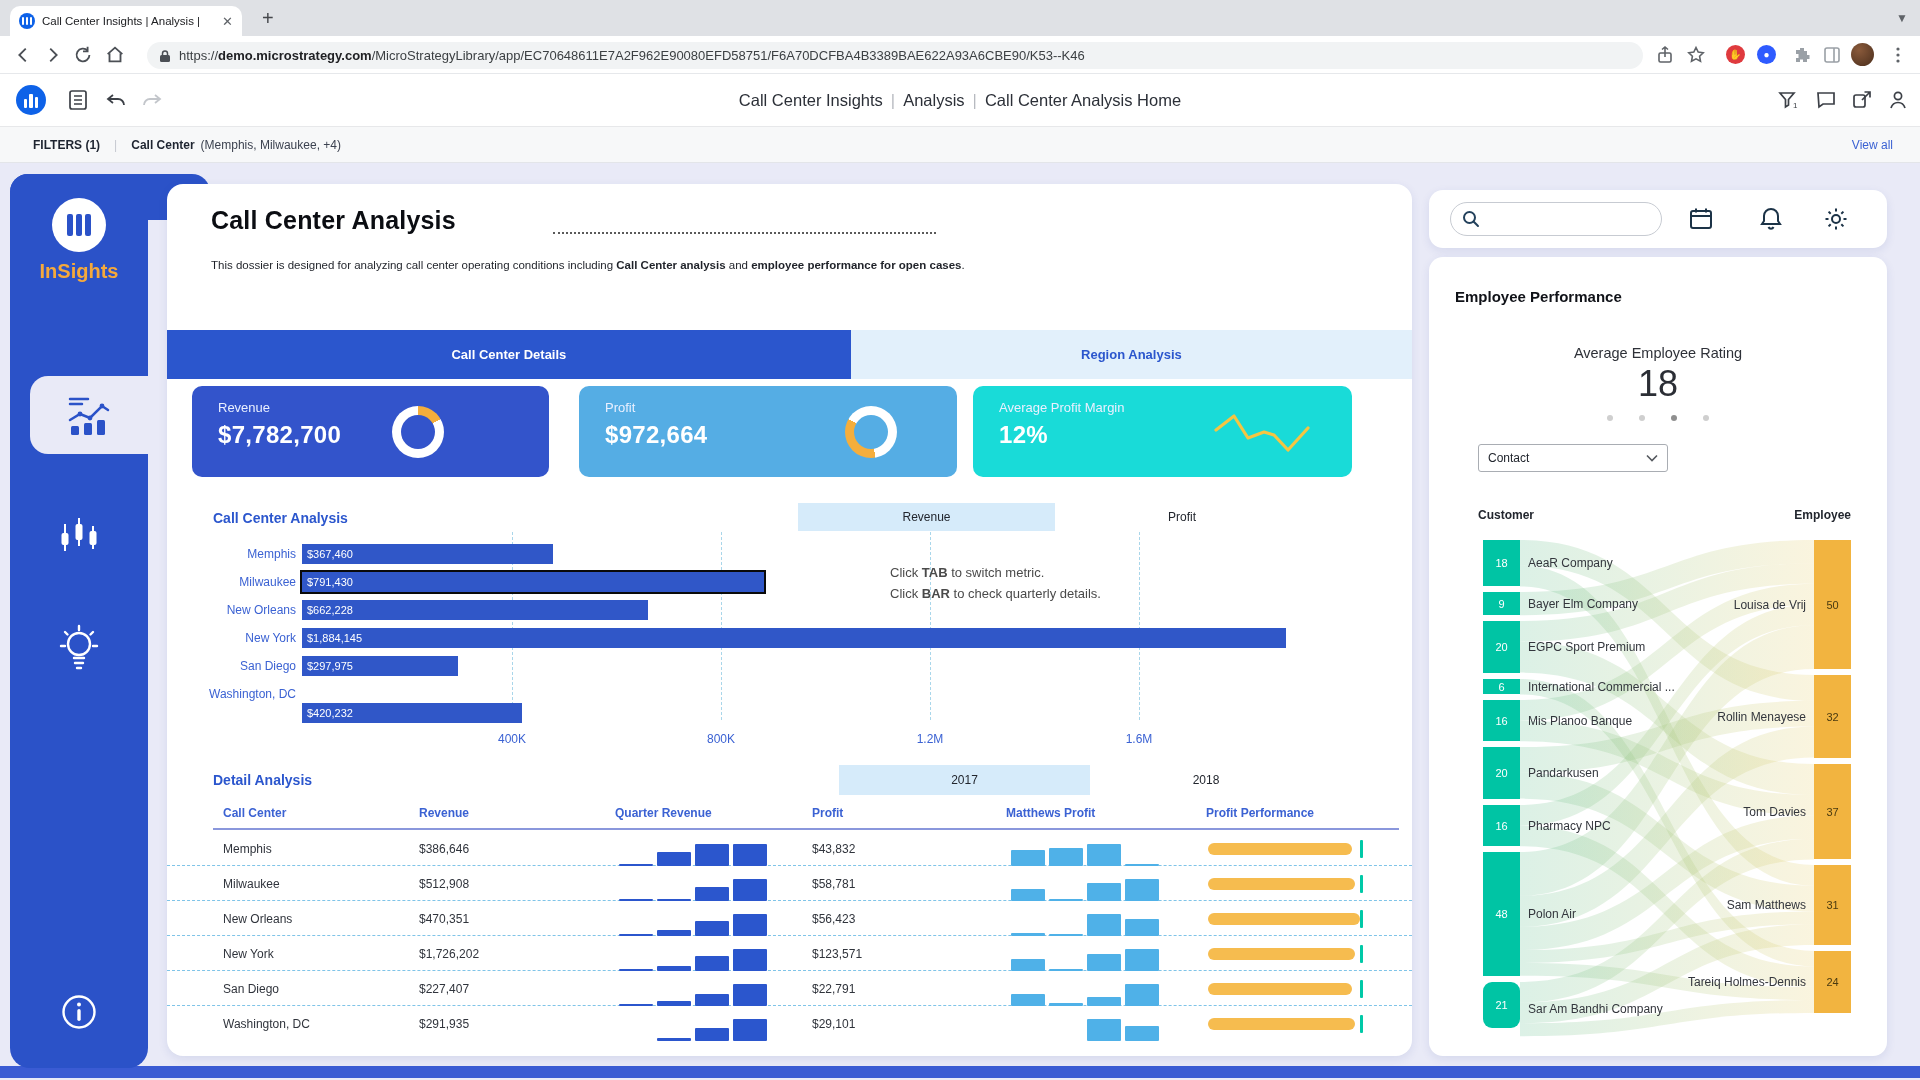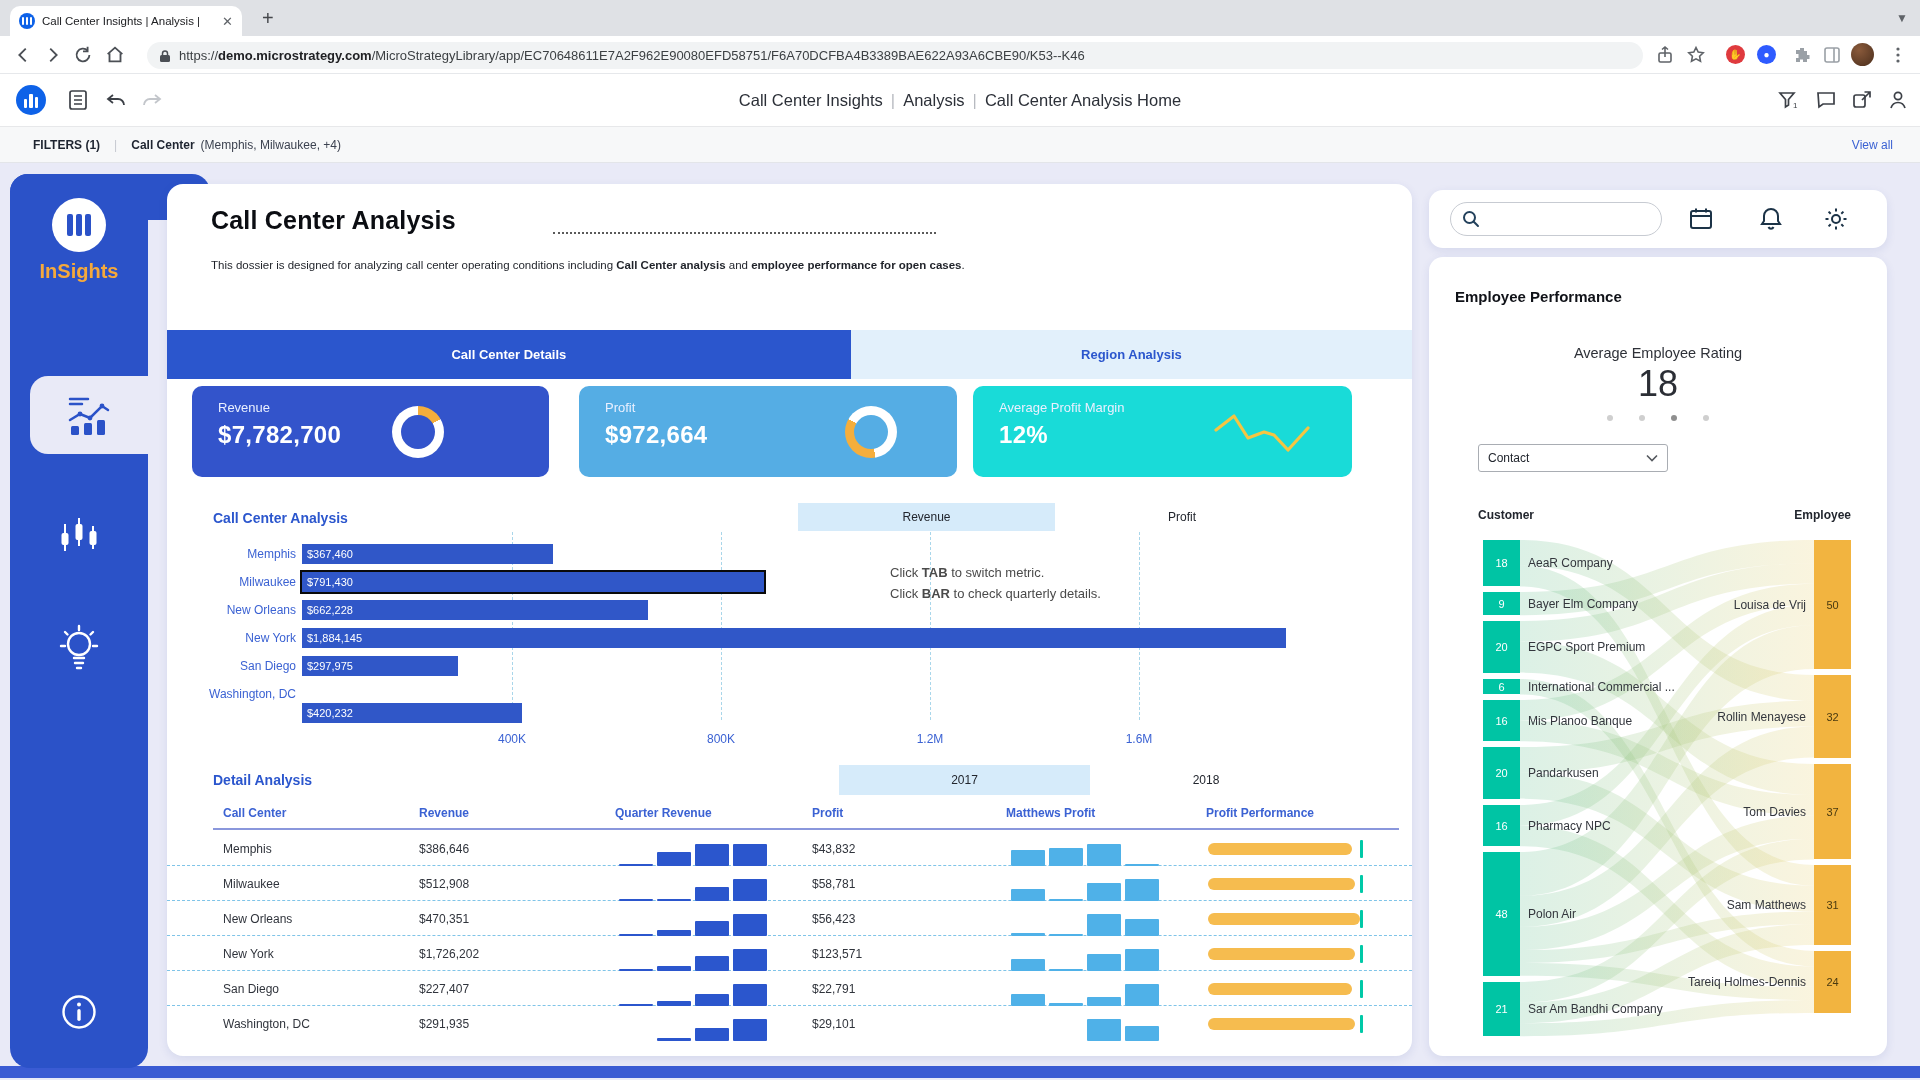--- a/index.html
+++ b/index.html
@@ -626,21 +626,21 @@
         <div class="snode left" style="top: 422px; height: 15px;">6</div>
         <div class="slabel left" style="top: 422.5px;">International Commercial ...</div>
         <div class="snode left" style="top: 443px; height: 41px;">16</div>
         <div class="slabel left" style="top: 456.5px;">Mis Planoo Banque</div>
         <div class="snode left" style="top: 490px; height: 52px;">20</div>
         <div class="slabel left" style="top: 509px;">Pandarkusen</div>
         <div class="snode left" style="top: 548px; height: 41px;">16</div>
         <div class="slabel left" style="top: 561.5px;">Pharmacy NPC</div>
         <div class="snode left" style="top: 595px; height: 124px;">48</div>
         <div class="slabel left" style="top: 650px;">Polon Air</div>
-        <div class="snode left" style="top: 725px; height: 54px;">21</div>
+        <div class="snode left" style="top: 725px; height: 46px; border-radius: 9px;">21</div>
         <div class="slabel left" style="top: 745px;">Sar Am Bandhi Company</div>
         <div class="snode right" style="top: 283px; height: 129px;">50</div>
         <div class="slabel right" style="top: 340.5px;">Louisa de Vrij</div>
         <div class="snode right" style="top: 418px; height: 83px;">32</div>
         <div class="slabel right" style="top: 452.5px;">Rollin Menayese</div>
         <div class="snode right" style="top: 507px; height: 95px;">37</div>
         <div class="slabel right" style="top: 547.5px;">Tom Davies</div>
         <div class="snode right" style="top: 608px; height: 80px;">31</div>
         <div class="slabel right" style="top: 641px;">Sam Matthews</div>
         <div class="snode right" style="top: 694px; height: 62px;">24</div>

